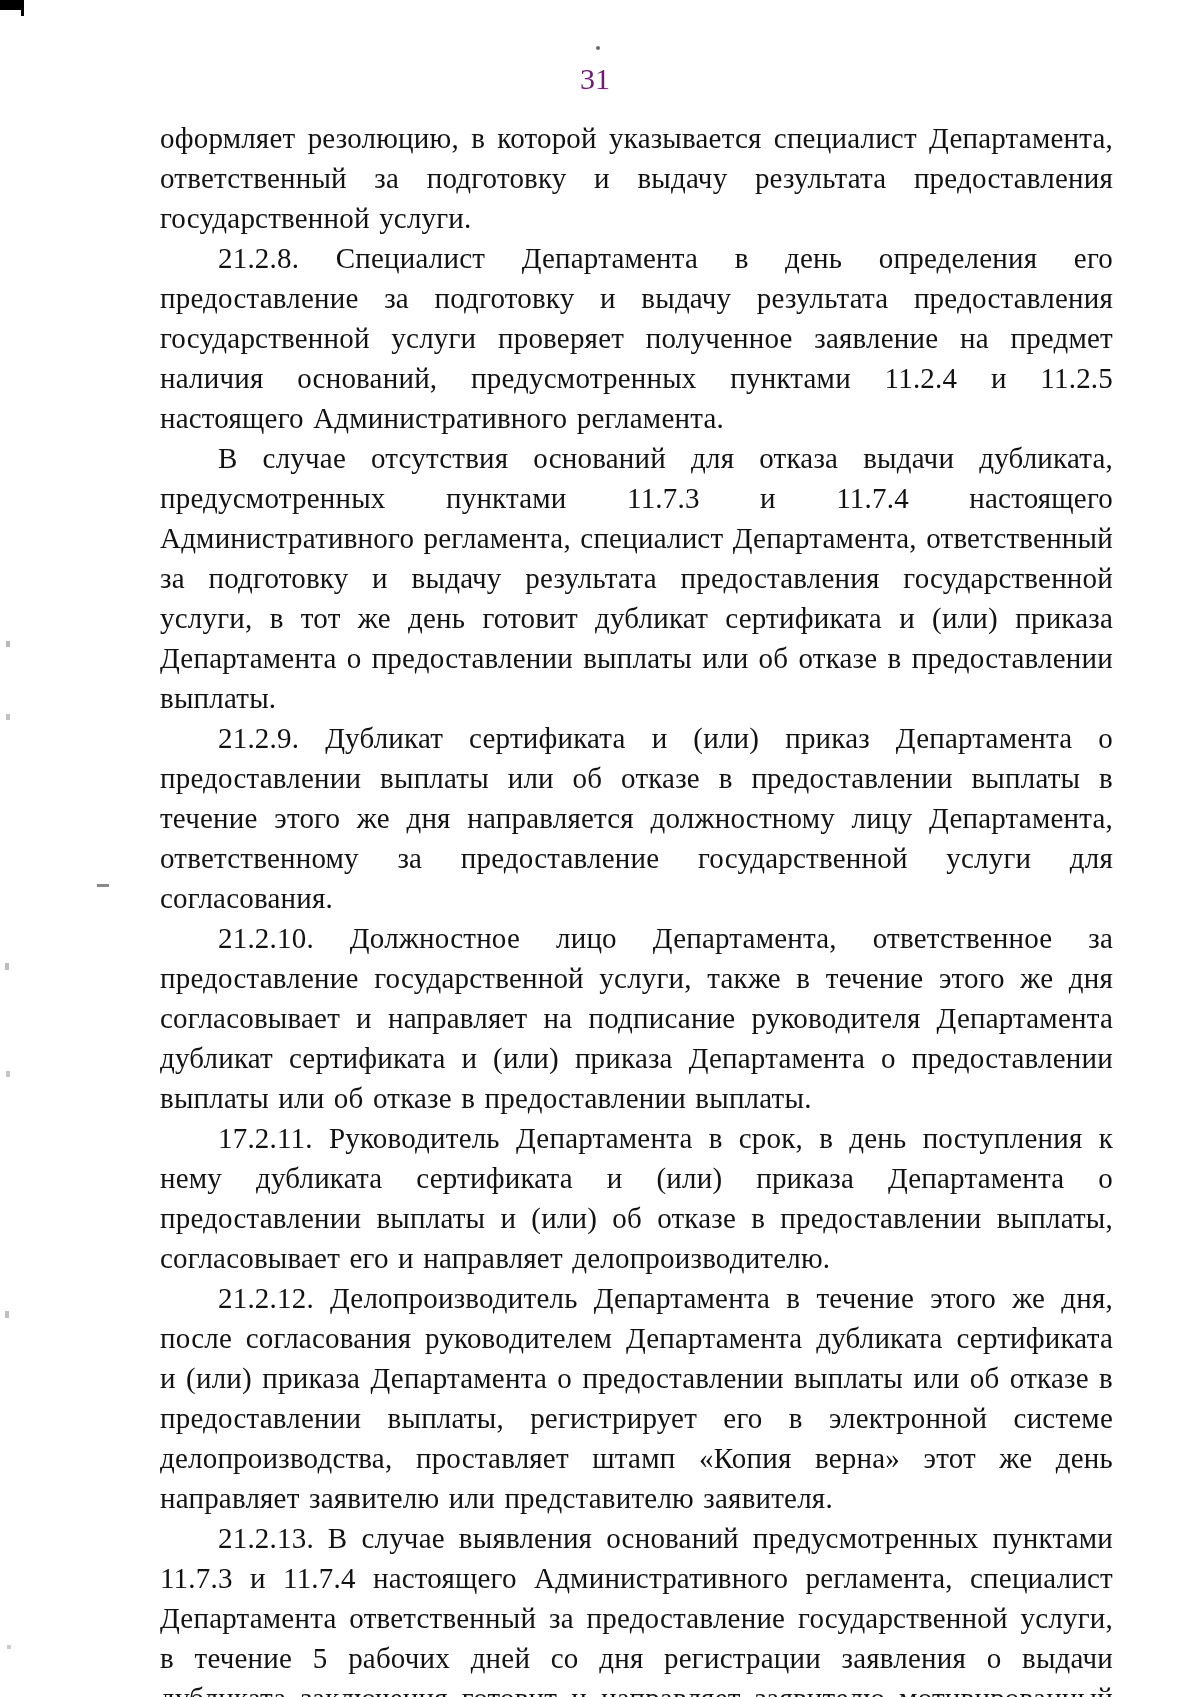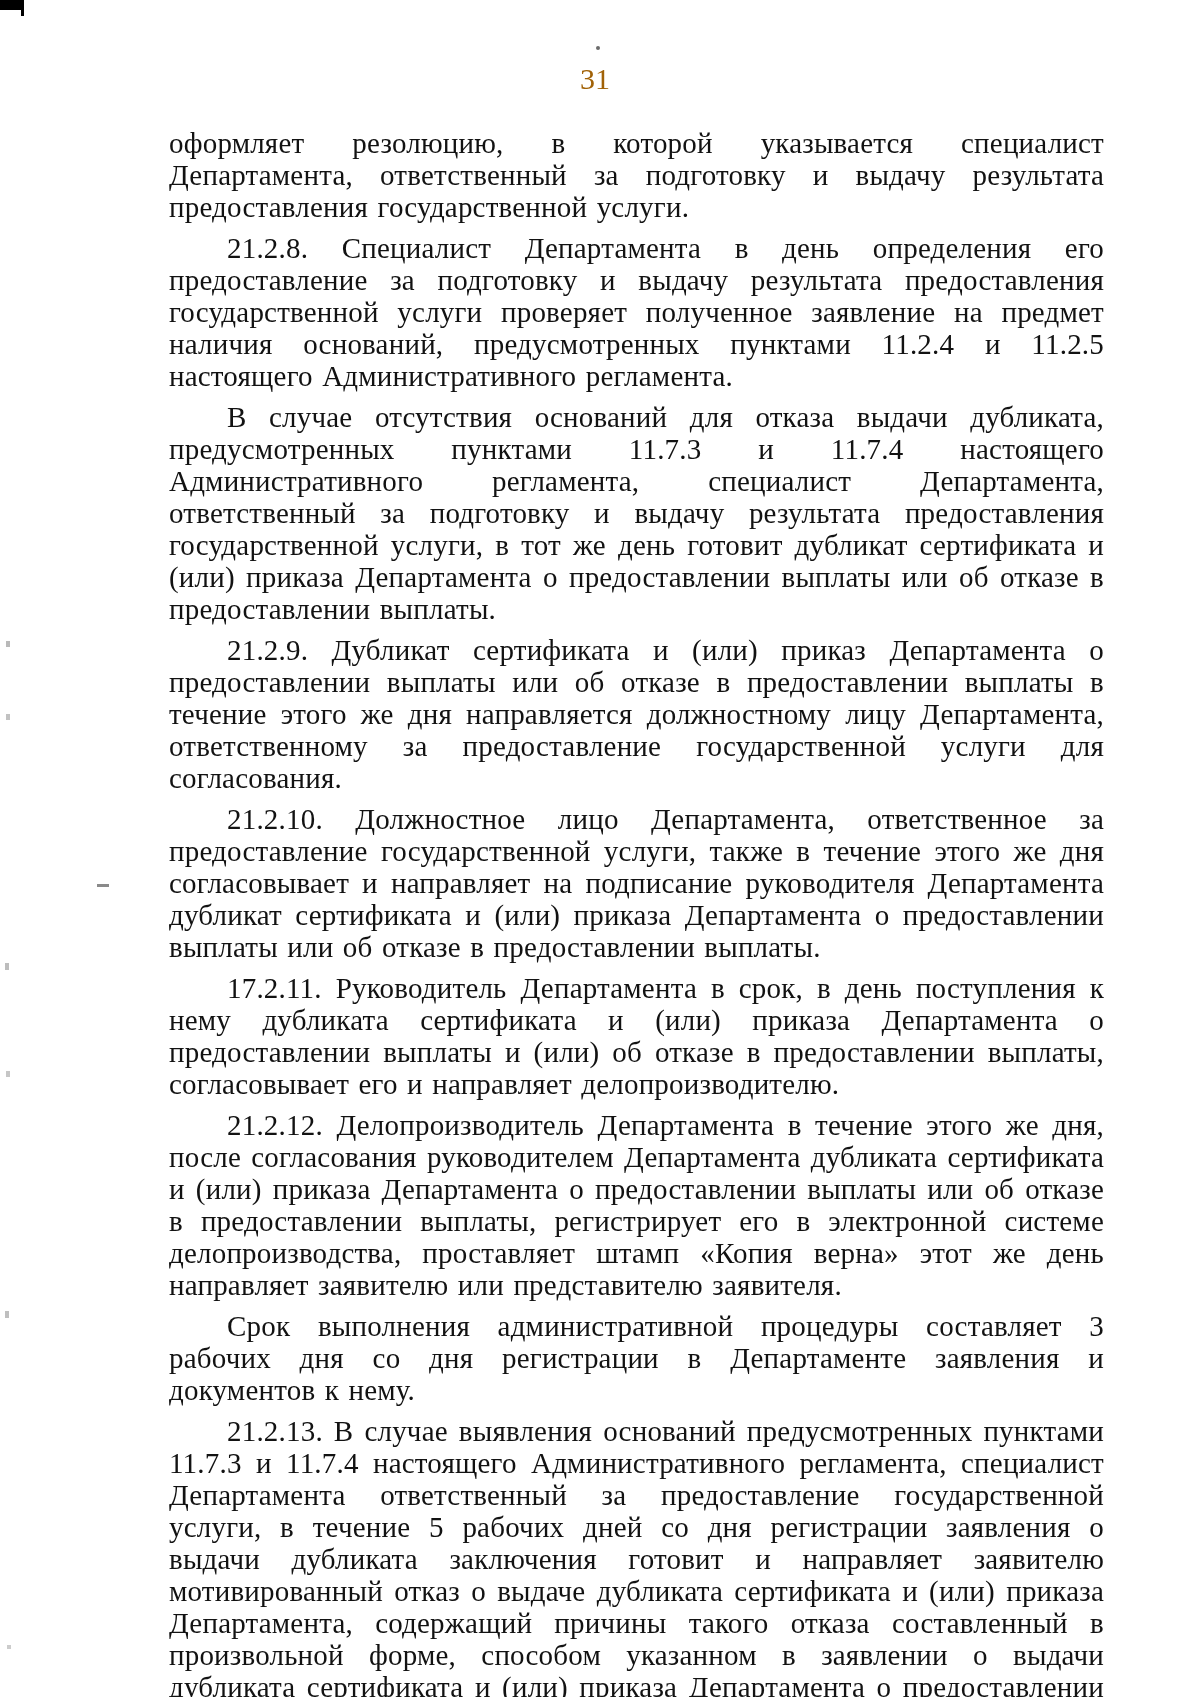--- a/index.html
+++ b/index.html
@@ -17,32 +17,32 @@
     color: #121212;
   }
   .page-number {
     position: absolute;
     top: 62px;
     left: 0;
     width: 1190px;
     text-align: center;
     font-size: 30px;
     line-height: 33px;
-    color: #a16207;
+    color: #701a75;
   }
   .content {
     position: absolute;
     top: 118px;
     left: 160px;
     width: 953px;
   }
   .para {
-    margin: 9px;
+    margin: 0;
     font-size: 29px;
-    line-height: 32px;
+    line-height: 40px;
     text-align: justify;
     word-spacing: 2px;
     letter-spacing: 0.2px;
   }
   .para.indent {
     text-indent: 58px;
   }
   
   .artifact {
     position: absolute;
@@ -78,17 +78,16 @@
   <div class="page-number">31</div>
 
   <div class="content">
     <p class="para">оформляет резолюцию, в которой указывается специалист Департамента, ответственный за подготовку и выдачу результата предоставления государственной услуги.</p>
     <p class="para indent">21.2.8. Специалист Департамента в день определения его предоставление за подготовку и выдачу результата предоставления государственной услуги проверяет полученное заявление на предмет наличия оснований, предусмотренных пунктами 11.2.4 и 11.2.5 настоящего Административного регламента.</p>
     <p class="para indent">В случае отсутствия оснований для отказа выдачи дубликата, предусмотренных пунктами 11.7.3 и 11.7.4 настоящего Административного регламента, специалист Департамента, ответственный за подготовку и выдачу результата предоставления государственной услуги, в тот же день готовит дубликат сертификата и (или) приказа Департамента о предоставлении выплаты или об отказе в предоставлении выплаты.</p>
     <p class="para indent">21.2.9. Дубликат сертификата и (или) приказ Департамента о предоставлении выплаты или об отказе в предоставлении выплаты в течение этого же дня направляется должностному лицу Департамента, ответственному за предоставление государственной услуги для согласования.</p>
     <p class="para indent">21.2.10. Должностное лицо Департамента, ответственное за предоставление государственной услуги, также в течение этого же дня согласовывает и направляет на подписание руководителя Департамента дубликат сертификата и (или) приказа Департамента о предоставлении выплаты или об отказе в предоставлении выплаты.</p>
     <p class="para indent">17.2.11. Руководитель Департамента в срок, в день поступления к нему дубликата сертификата и (или) приказа Департамента о предоставлении выплаты и (или) об отказе в предоставлении выплаты, согласовывает его и направляет делопроизводителю.</p>
     <p class="para indent">21.2.12. Делопроизводитель Департамента в течение этого же дня, после согласования руководителем Департамента дубликата сертификата и (или) приказа Департамента о предоставлении выплаты или об отказе в предоставлении выплаты, регистрирует его в электронной системе делопроизводства, проставляет штамп «Копия верна» этот же день направляет заявителю или представителю заявителя.</p>
-    <p class="para indent">Срок выполнения административной процедуры составляет 3 рабочих дня со дня регистрации в Департаменте заявления и документов к нему.</p>
     <p class="para indent">21.2.13. В случае выявления оснований предусмотренных пунктами 11.7.3 и 11.7.4 настоящего Административного регламента, специалист Департамента ответственный за предоставление государственной услуги, в течение 5 рабочих дней со дня регистрации заявления о выдачи дубликата заключения готовит и направляет заявителю мотивированный отказ о выдаче дубликата сертификата и (или) приказа Департамента, содержащий причины такого отказа составленный в произвольной форме, способом указанном в заявлении о выдачи дубликата сертификата и (или) приказа Департамента о предоставлении выплаты или об отказе в предоставлении выплаты.</p>
   </div>
 
 </div>
 
 </body></html>

